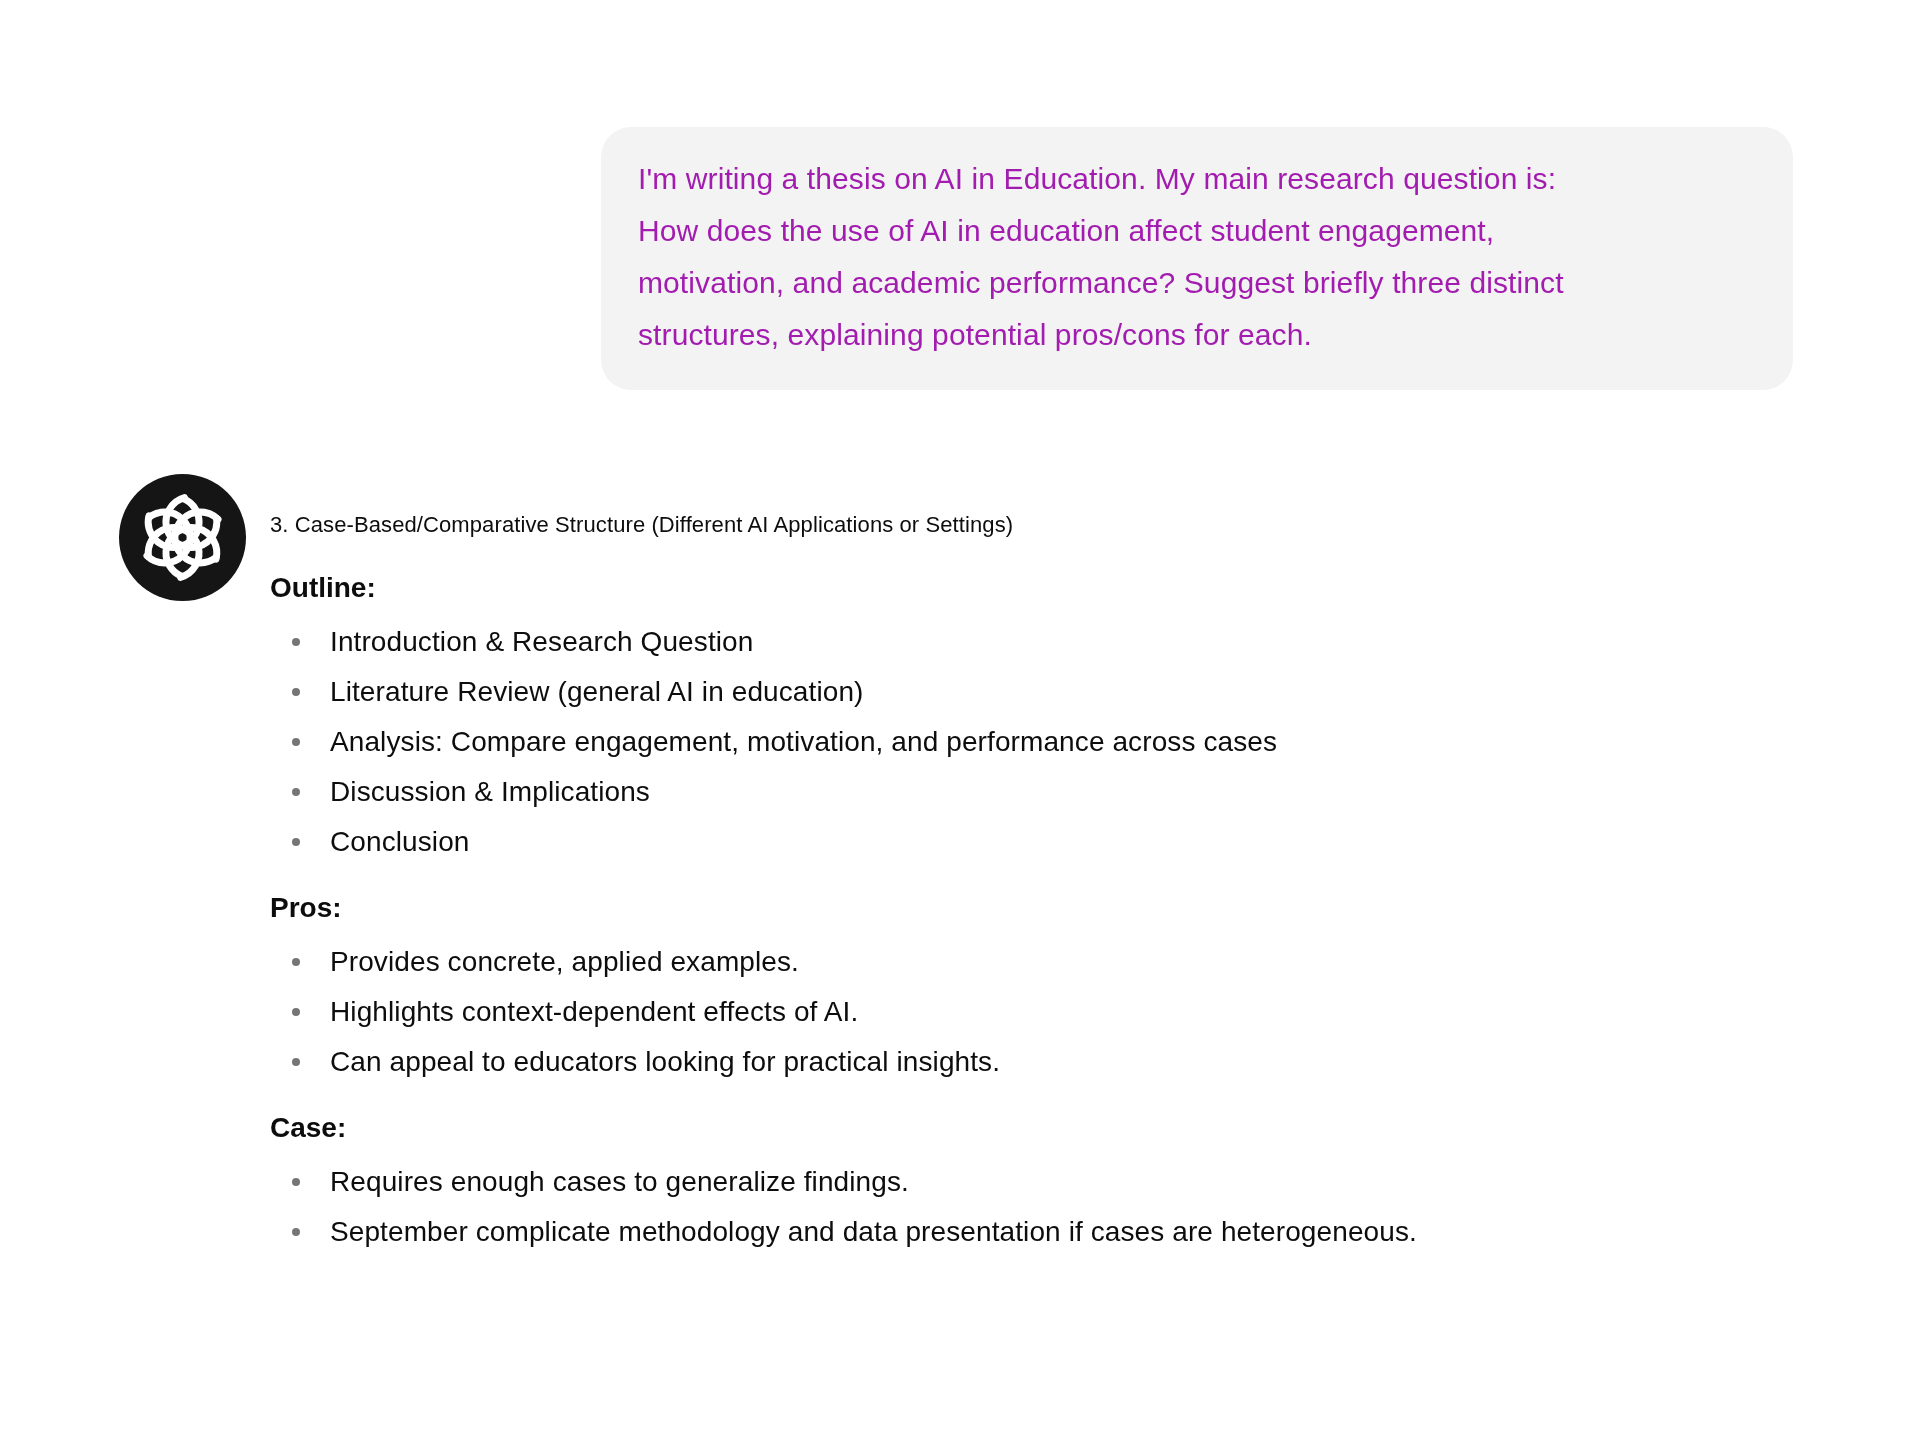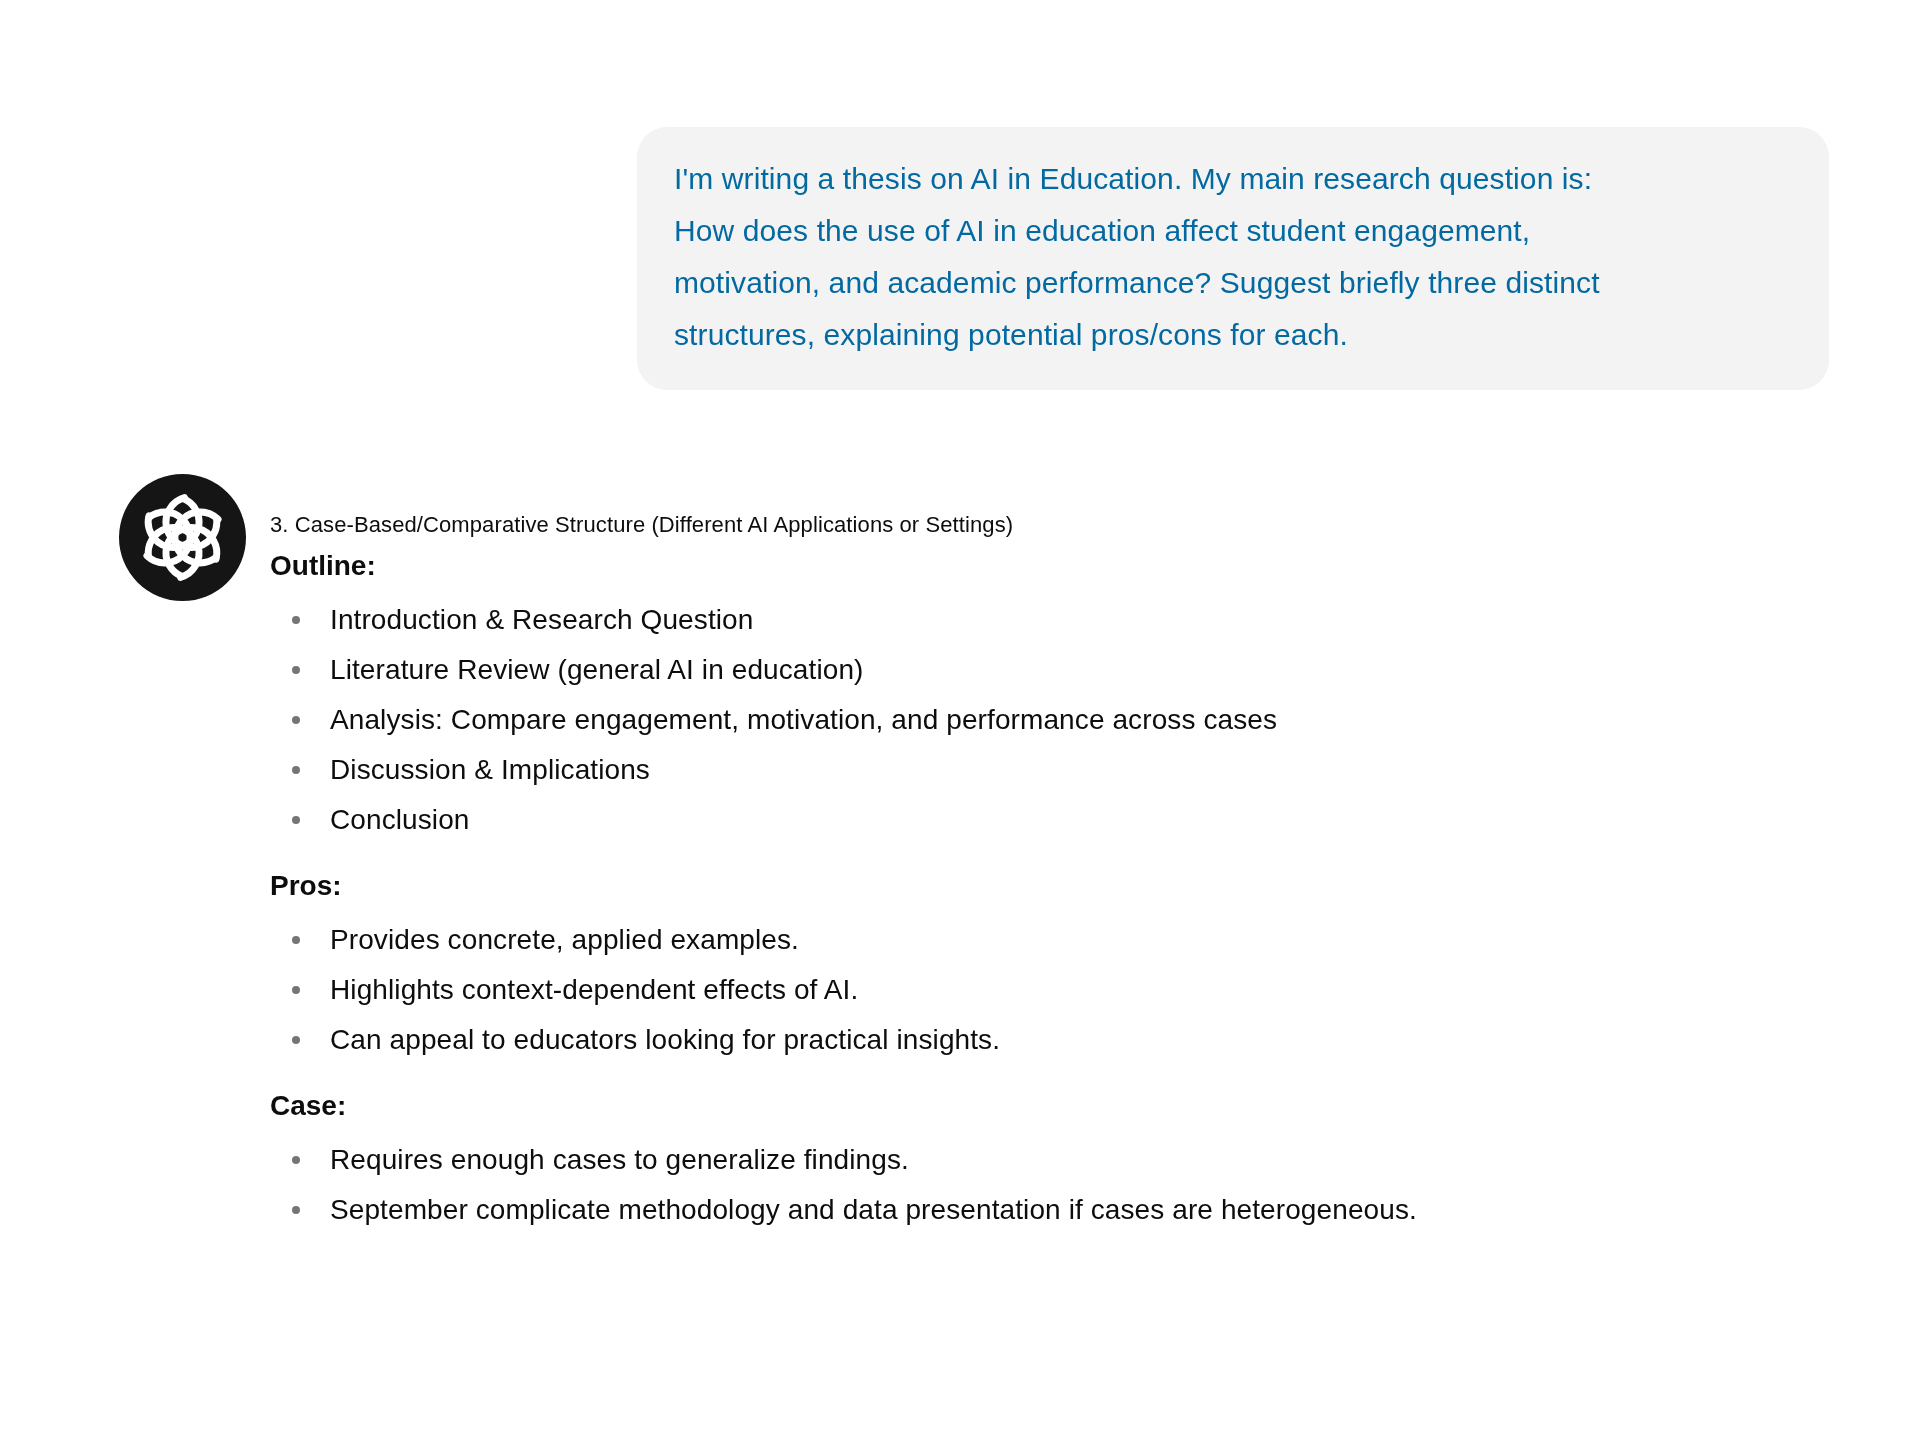--- a/index.html
+++ b/index.html
@@ -13,30 +13,30 @@
   }
   .canvas {
     position: relative;
     width: 1920px;
     height: 1440px;
   }
 
   
   .user-bubble {
     position: absolute;
-    left: 637px;
+    left: 601px;
     top: 127px;
     width: 1192px;
     min-height: 263px;
     background: #f3f3f3;
     border-radius: 30px;
     padding: 26px 40px 26px 37px;
     font-size: 30px;
     line-height: 52px;
-    color: #0369a1;
+    color: #a21caf;
     white-space: pre-line;
     letter-spacing: 0.1px;
   }
 
   
   .assistant-avatar {
     position: absolute;
     left: 119px;
     top: 474px;
     width: 127px;
@@ -53,20 +53,21 @@
   .response-heading {
     font-size: 22px;
     font-weight: 400;
     line-height: 44px;
     letter-spacing: 0.1px;
   }
   .section-label {
     font-size: 28px;
     font-weight: 700;
     line-height: 38px;
+    margin-top: 22px;
   }
   ul.bullet-list {
     list-style: none;
     margin-top: 16px;
     margin-bottom: 28px;
     padding-left: 18px;
   }
   ul.bullet-list li {
     position: relative;
     font-size: 28px;

